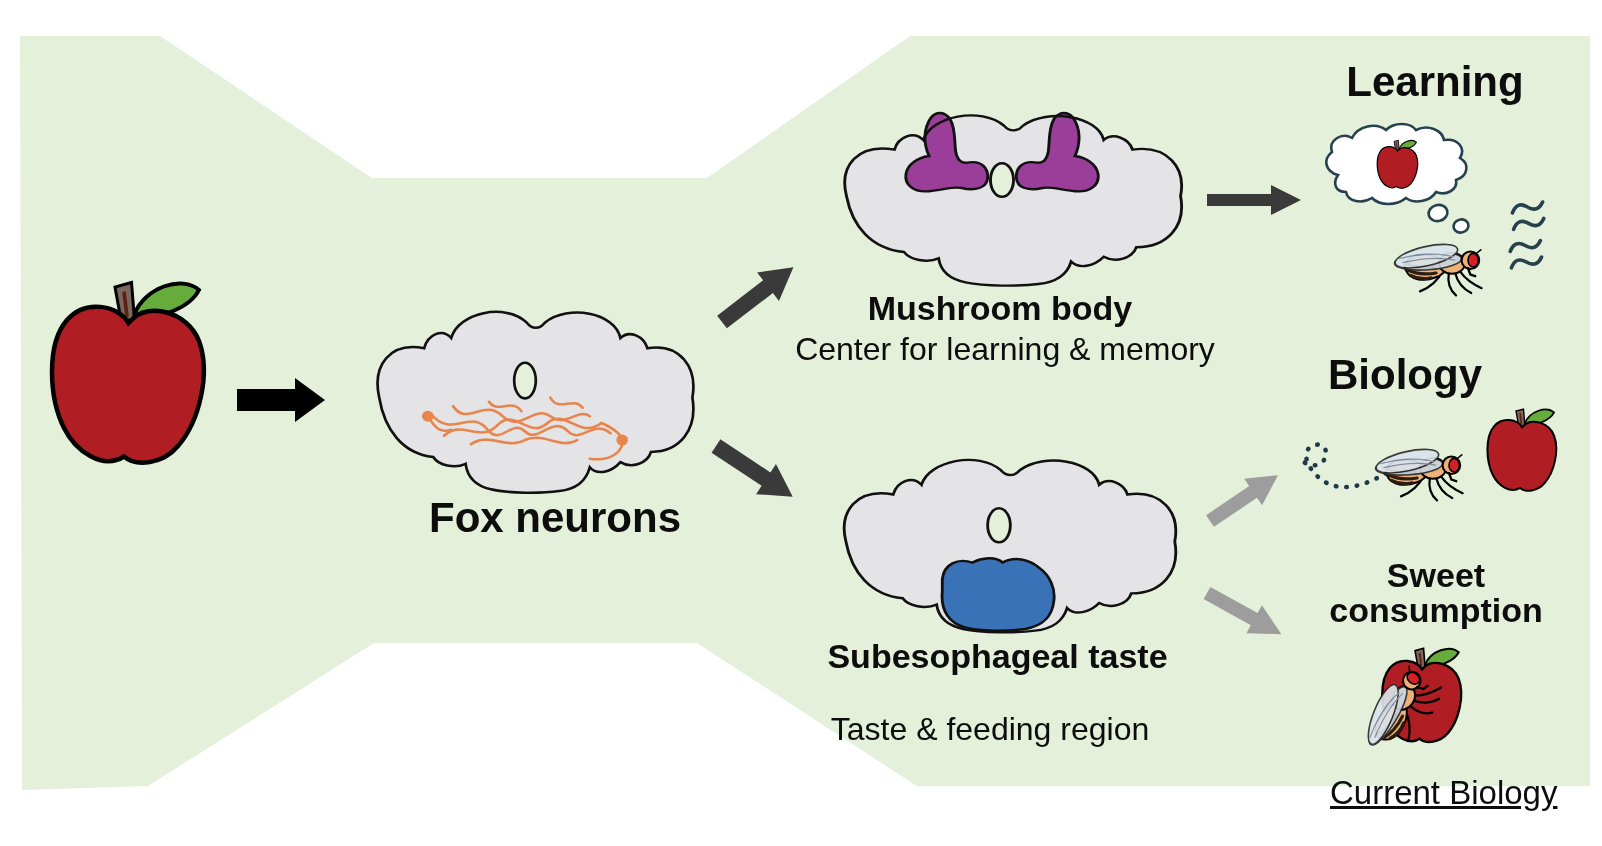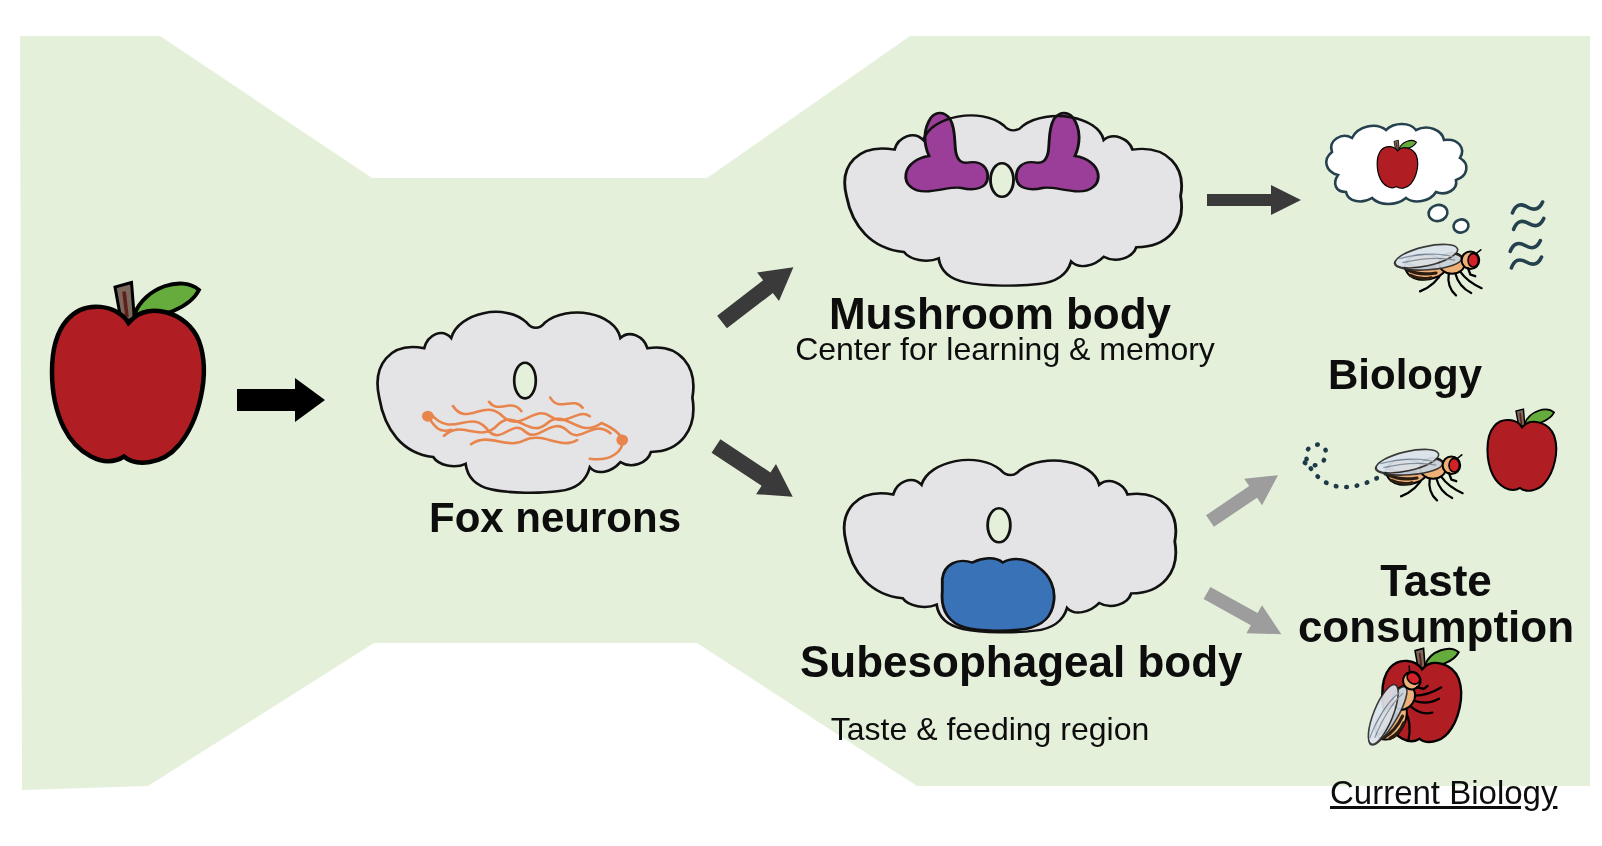--- a/index.html
+++ b/index.html
@@ -3,21 +3,21 @@
 <meta charset="utf-8">
 <style>
   html,body{margin:0;padding:0;background:#ffffff;}
   .stage{position:relative;width:1602px;height:846px;background:#ffffff;overflow:hidden;
          font-family:"Liberation Sans","DejaVu Sans",sans-serif;color:#0d0d0d;}
   .stage svg{position:absolute;left:0;top:0;}
   .lbl{position:absolute;text-align:center;color:#0d0d0d;line-height:1.04;}
   .lbl.b{font-weight:bold;}
   .nowrap{white-space:nowrap;}
   .t42{font-size:42px;}
-  .t41{font-size:44px;}
+  .t41{font-size:34px;}
   .t40{font-size:32px;text-align:center;}
   .t33{font-size:33px;}
 
   .bg-shape{fill:#e4f0da;}
   .brain-fill{fill:#e4e4e6;}
   .brain-stroke{fill:none;stroke:#111111;stroke-width:3;}
   .foramen{fill:#e4f0da;stroke:#111111;stroke-width:3;}
   .mb{fill:#9b3e99;stroke:#111111;stroke-width:3;}
   .sez{fill:#3a72b8;stroke:#111111;stroke-width:3;}
   .neuron{fill:none;stroke:#e8854d;stroke-width:3;stroke-linecap:round;}
@@ -165,22 +165,23 @@
     <use href="#apple" transform="translate(1376,646) scale(0.78)"></use>
     <use href="#fly" transform="translate(1395,706) rotate(-55) scale(0.8) translate(-65,-45)"></use>
   </svg>
 
 
   <div class="lbl b t42 nowrap" style="left:420px;top:496px;width:270px;">Fox neurons</div>
 
   <div class="lbl b t41 nowrap" style="left:810px;top:291px;width:380px;">Mushroom body</div>
   <div class="lbl t40 nowrap" style="left:740px;top:333px;width:530px;">Center for learning &amp; memory</div>
 
-  <div class="lbl b t41 nowrap" style="left:800px;top:639px;width:395px;">Subesophageal body</div>
+  <div class="lbl b t41 nowrap" style="left:800px;top:639px;width:395px;">Subesophageal taste</div>
   <div class="lbl t40 nowrap" style="left:790px;top:681px;width:400px;margin-top:32px;">Taste &amp; feeding region</div>
 
+  <div class="lbl b t42 nowrap" style="left:1330px;top:60px;width:210px;">Learning</div>
 
   <div class="lbl b t42 nowrap" style="left:1300px;top:353px;width:210px;">Biology</div>
 
-  <div class="lbl b t41" style="left:1296px;top:558px;width:280px;">Taste consumption</div>
+  <div class="lbl b t41" style="left:1296px;top:558px;width:280px;">Sweet consumption</div>
 
   <div class="lbl t33 nowrap" style="left:1330px;top:776px;width:266px;text-align:left;text-decoration:underline;">Current Biology</div>
 </div>
 
 </body></html>

